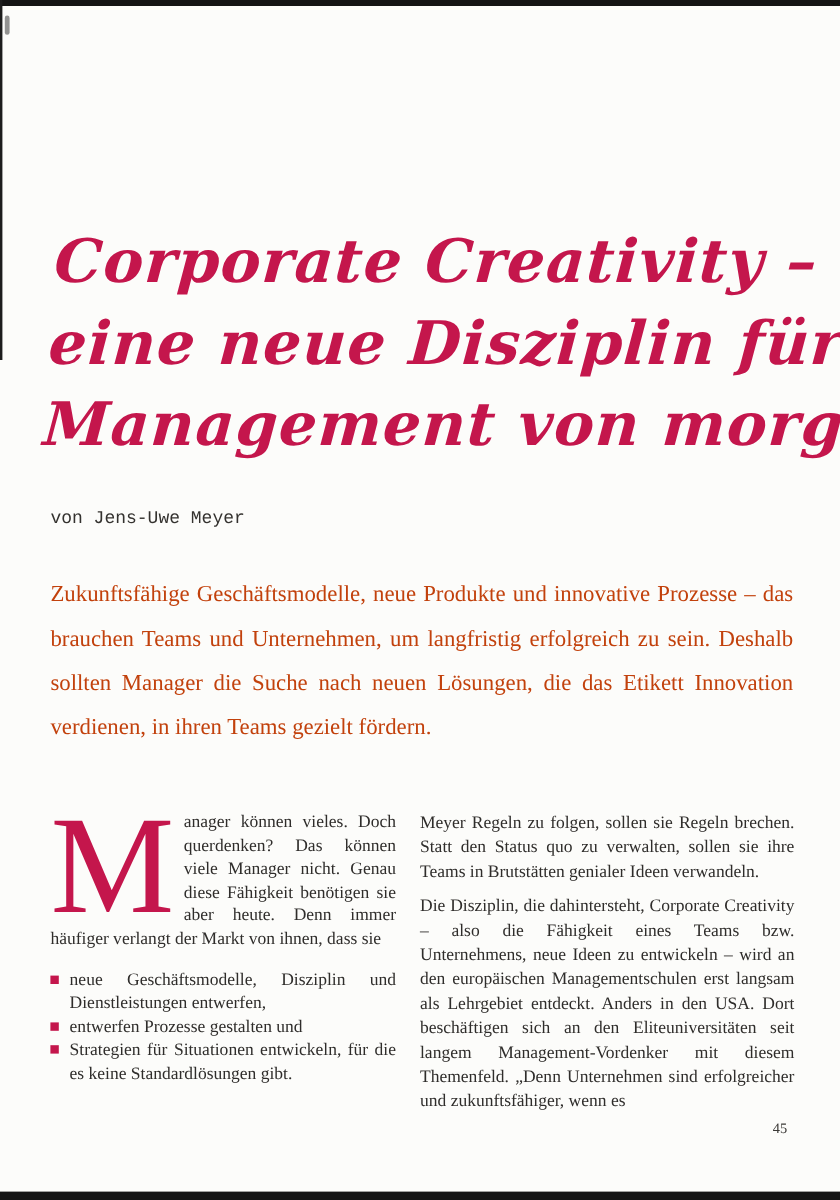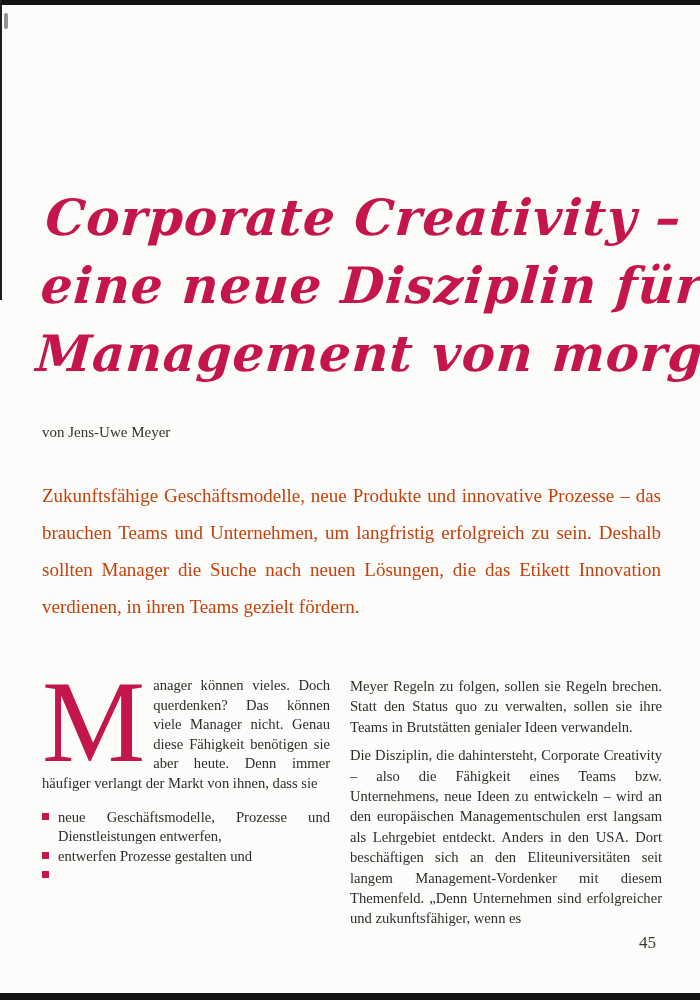--- a/index.html
+++ b/index.html
@@ -56,20 +56,21 @@
     transform-origin: left top;
   }
   .headline .hl-line { white-space: nowrap; }
   
   .byline {
     position: absolute;
     left: 42px;
     top: 424px;
     font-size: 15px;
     color: #34322f;
+    font-family: Liberation Mono, monospace;
   }
   
   .intro {
     position: absolute;
     left: 42px;
     top: 458px;
     width: 619px;
     font-size: 19px;
     line-height: 37px;
     text-align: justify;
@@ -121,21 +122,21 @@
     width: 7px;
     height: 7px;
     background: #c4164c;
   }
   .par-gap { margin-top: 8px; }
   
   .page-number {
     position: absolute;
     right: 44px;
     top: 933px;
-    font-size: 17px;
+    font-size: 12px;
     color: #3a3835;
   }
 </style>
 </head>
 <body>
 
 <div class="page">
 
   <div class="scan-bar-top"></div>
   <div class="scan-edge-left"></div>
@@ -151,28 +152,29 @@
 
   <p class="intro">Zukunftsfähige Geschäftsmodelle, neue Produkte und innovative Prozesse – das brauchen Teams und Unternehmen, um langfristig erfolgreich zu sein. Deshalb sollten Manager die Suche nach neuen Lösungen, die das Etikett Innovation verdienen, in ihren Teams gezielt fördern.</p>
 
   <div class="columns">
 
     <div class="col-left">
       <p class="body-par"><span class="dropcap">M</span><span>anager können vieles. Doch querdenken? Das können viele Manager nicht. Genau diese Fähigkeit benötigen sie aber heute. Denn immer häufiger verlangt der Markt von ihnen, dass sie</span></p>
       <ul class="bullet-list">
         <li class="bullet-item">
           <span class="bullet-square"></span>
-          <span>neue Geschäftsmodelle, Prozesse und Dienstleistungen entwerfen,</span>
+          <span>neue Geschäftsmodelle, Disziplin und Dienstleistungen entwerfen,</span>
         </li>
         <li class="bullet-item">
           <span class="bullet-square"></span>
           <span>entwerfen Prozesse gestalten und</span>
         </li>
         <li class="bullet-item">
           <span class="bullet-square"></span>
+          <span>Strategien für Situationen entwickeln, für die es keine Standardlösungen gibt.</span>
         </li>
       </ul>
     </div>
 
     <div class="col-right">
       <p class="body-par">Meyer Regeln zu folgen, sollen sie Regeln brechen. Statt den Status quo zu verwalten, sollen sie ihre Teams in Brutstätten genialer Ideen verwandeln.</p>
       <p class="body-par par-gap">Die Disziplin, die dahintersteht, Corporate Creativity – also die Fähigkeit eines Teams bzw. Unternehmens, neue Ideen zu entwickeln – wird an den europäischen Managementschulen erst langsam als Lehrgebiet entdeckt. Anders in den USA. Dort beschäftigen sich an den Eliteuniversitäten seit langem Management-Vordenker mit diesem Themenfeld. „Denn Unternehmen sind erfolgreicher und zukunftsfähiger, wenn es</p>
     </div>
 
   </div>

